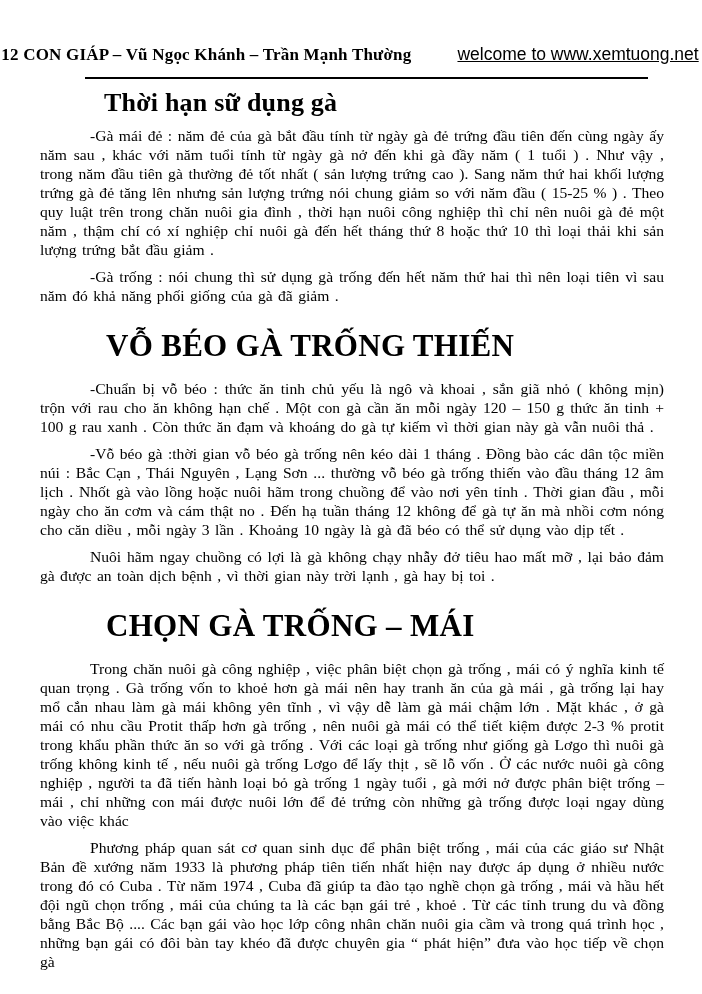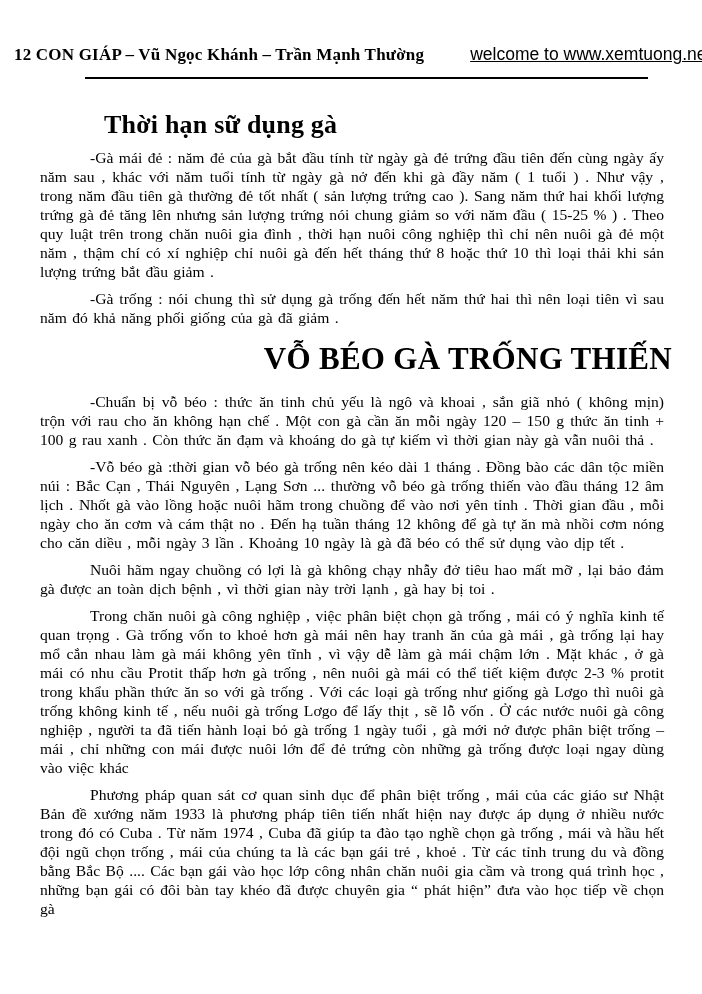--- a/index.html
+++ b/index.html
@@ -11,20 +11,21 @@
     background: #ffffff;
     color: #000000;
     font-family: "Liberation Serif", serif;
     overflow: hidden;
     box-sizing: border-box;
   }
   .header {
     display: flex;
     align-items: baseline;
     padding: 44px 16px 0 14px;
+    justify-content: center;
   }
   .header-title {
     font-weight: bold;
     font-size: 17px;
     letter-spacing: 0.2px;
     white-space: nowrap;
   }
   .header-link {
     font-family: "Liberation Sans", sans-serif;
     font-size: 17.5px;
@@ -32,34 +33,33 @@
     text-decoration: underline;
     white-space: nowrap;
     margin-left: 46px;
   }
   .rule {
     border: none;
     border-top: 2px solid #000000;
     margin: 12px 54px 0 85px;
   }
   .content {
-    padding: 28px 30px 0 32px;
+    padding: 6px 30px 0 32px;
   }
   .sec-heading-small {
     font-size: 26px;
     font-weight: bold;
     margin: 3px 0 1px 72px;
     letter-spacing: 0.2px;
   }
   .sec-heading-big {
     font-size: 31px;
     font-weight: bold;
-    margin: 14px 0 15px 74px;
+    margin: 23px 0 15px 74px;
     letter-spacing: 0.3px;
-    text-align: right;
   }
   .content p {
     font-size: 15.6px;
     line-height: 19px;
     text-align: justify;
     margin: 8px;
     text-indent: 50px;
     word-spacing: 1.5px;
   }
 </style>
@@ -83,18 +83,19 @@
     </div>
 
     <div>
       <div class="sec-heading-big">VỖ BÉO GÀ TRỐNG THIẾN</div>
       <p>-Chuẩn bị vỗ béo : thức ăn tinh chủ yếu là ngô và khoai , sắn giã nhỏ ( không mịn) trộn với rau cho ăn không hạn chế  . Một con gà cần ăn mỗi ngày 120 – 150 g thức ăn tinh + 100 g rau xanh . Còn thức ăn đạm và khoáng do gà tự kiếm vì thời gian này gà vẫn nuôi thả .</p>
       <p>-Vỗ béo gà :thời gian vỗ béo gà trống nên kéo dài 1 tháng . Đồng bào các dân tộc miền núi : Bắc Cạn , Thái Nguyên , Lạng Sơn ... thường vỗ béo gà trống thiến vào đầu tháng 12 âm lịch . Nhốt gà vào lồng hoặc nuôi hãm trong chuồng để vào nơi yên tỉnh . Thời gian đầu , mỗi ngày cho ăn cơm và cám thật no . Đến hạ tuần tháng 12 không để gà tự ăn mà nhồi cơm nóng cho căn diều , mỗi ngày 3 lần . Khoảng 10 ngày là gà đã béo có thể sử dụng vào dịp tết .</p>
       <p>Nuôi hãm ngay chuồng có lợi là gà không chạy nhẫy đở tiêu hao mất mỡ , lại bảo đảm gà được an toàn dịch bệnh , vì thời gian này trời lạnh , gà hay bị toi .</p>
     </div>
 
     <div>
+      <div class="sec-heading-big">CHỌN GÀ TRỐNG – MÁI</div>
       <p>Trong chăn nuôi gà công nghiệp , việc phân biệt chọn gà trống , mái có ý nghĩa kinh tế quan trọng . Gà trống vốn to khoẻ hơn gà mái nên hay tranh ăn của gà mái , gà trống lại hay mổ cắn nhau làm gà mái không yên tĩnh , vì vậy dễ làm gà mái chậm lớn . Mặt khác , ở gà mái có nhu cầu Protit thấp hơn gà trống , nên nuôi gà mái có thể tiết kiệm được 2-3 % protit trong khẩu phần thức ăn so với gà trống . Với các loại gà trống như giống gà Lơgo thì nuôi gà trống không kinh tế , nếu nuôi gà trống Lơgo để lấy thịt , sẽ lỗ vốn . Ở các nước nuôi gà công nghiệp , người ta đã tiến hành loại bỏ gà trống 1 ngày tuổi , gà mới nở được phân biệt trống –mái , chỉ những con mái được nuôi lớn để đẻ trứng còn những gà trống được loại ngay dùng vào việc khác</p>
       <p>Phương pháp quan sát cơ quan sinh dục để phân biệt trống , mái của các giáo sư Nhật Bản đề xướng năm 1933 là phương pháp tiên tiến nhất hiện nay được áp dụng ở nhiều nước trong đó  có Cuba . Từ năm 1974 , Cuba đã giúp ta đào tạo nghề chọn gà trống , mái và hầu hết đội ngũ chọn trống , mái của chúng ta là các bạn gái trẻ , khoẻ . Từ các tỉnh trung du và đồng bằng Bắc Bộ .... Các bạn gái vào học lớp công nhân chăn nuôi gia cầm và trong quá trình học , những bạn gái có đôi bàn tay khéo đã được chuyên gia “ phát hiện” đưa vào học tiếp về chọn gà</p>
     </div>
 
   </div>
 </div>
 
 </body></html>

